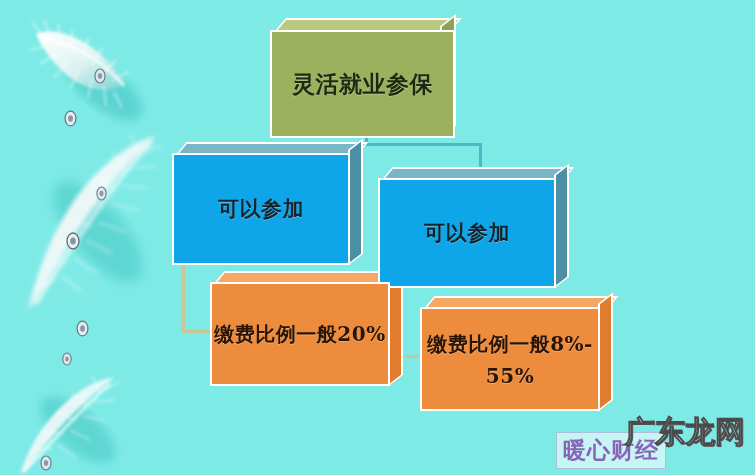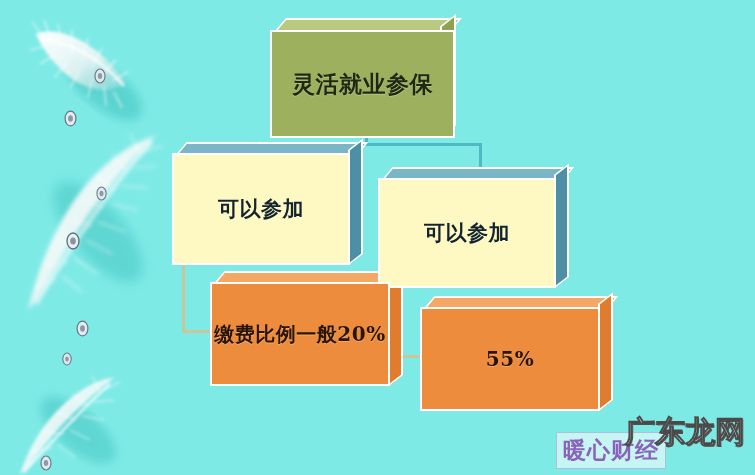--- a/index.html
+++ b/index.html
@@ -57,21 +57,21 @@
     text-shadow:0 1px 0 rgba(255,255,255,.25);
   }
 
   
   .n-green .face{background:#9cb05e;}
   .n-green .side{background:#8da352;border:2px solid #ffffff;box-sizing:border-box;}
   .n-green .top{background:#b9c97f;border:2px solid #ffffff;box-sizing:border-box;}
   .n-green .line{font-size:23px;color:#1d2a12;}
 
   
-  .n-blue .face{background:#fef9c3;}
+  .n-blue .face{background:#0ea5e9;}
   .n-blue .side{background:#4d8fa4;border:2px solid #ffffff;box-sizing:border-box;}
   .n-blue .top{background:#7bb6c6;border:2px solid #ffffff;box-sizing:border-box;}
   .n-blue .line{font-size:21px;color:#14242c;}
 
   
   .n-orange .face{background:#ee8c3e;}
   .n-orange .side{background:#e07c2e;border:2px solid #ffffff;box-sizing:border-box;}
   .n-orange .top{background:#f5a765;border:2px solid #ffffff;box-sizing:border-box;}
   .n-orange .line{font-size:20px;color:#2a1404;}
 
@@ -303,20 +303,21 @@
     <div class="side" style="left:178px;top:-9px;width:15px;height:108px;transform:skewY(-38deg);"></div>
     <div class="face">
       <span class="line">缴费比例一般20%</span>
     </div>
   </div>
 
   <div class="node n-orange" style="left:420px;top:307px;width:180px;height:104px;">
     <div class="top" style="left:9px;top:-11px;width:184px;height:13px;transform:skewX(-40deg);"></div>
     <div class="side" style="left:178px;top:-9px;width:15px;height:108px;transform:skewY(-38deg);"></div>
     <div class="face">
+      <span class="line">缴费比例一般8%-</span>
       <span class="line">55%</span>
     </div>
   </div>
 
   <div class="wm wm-a">暖心财经</div>
   <div class="wm wm-b">广东龙网</div>
 
 </div>
 
 </body></html>

